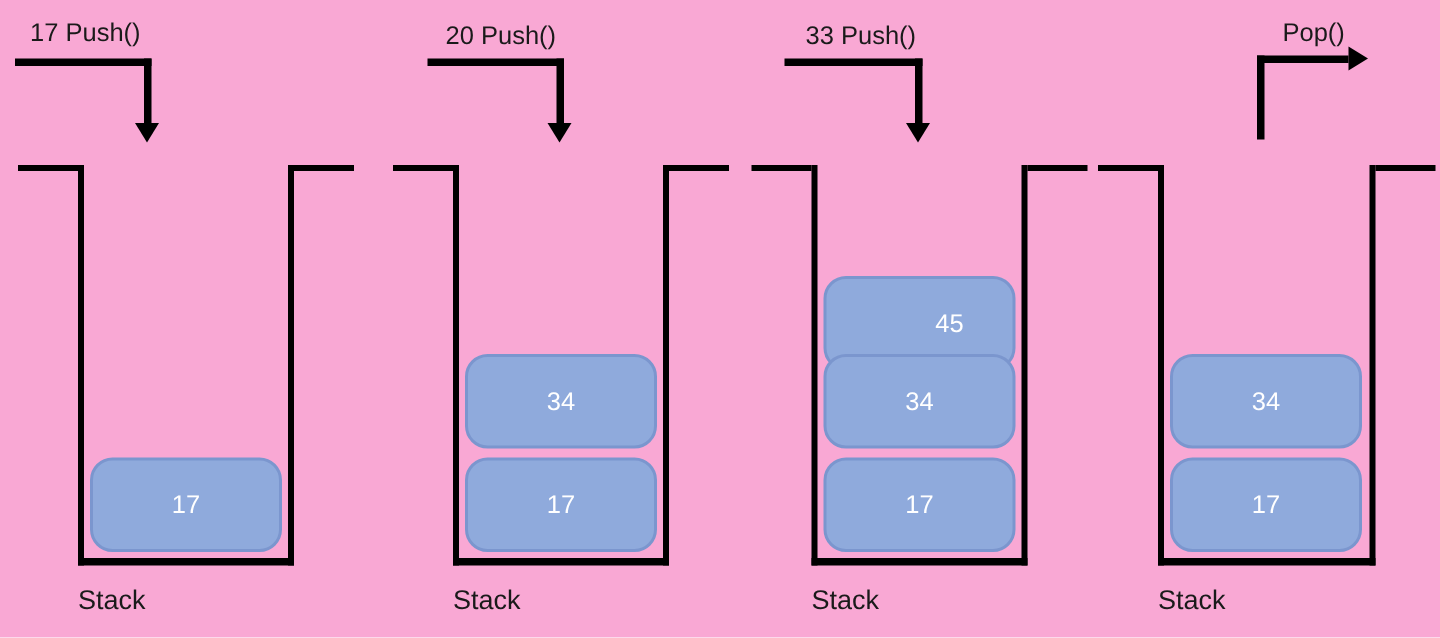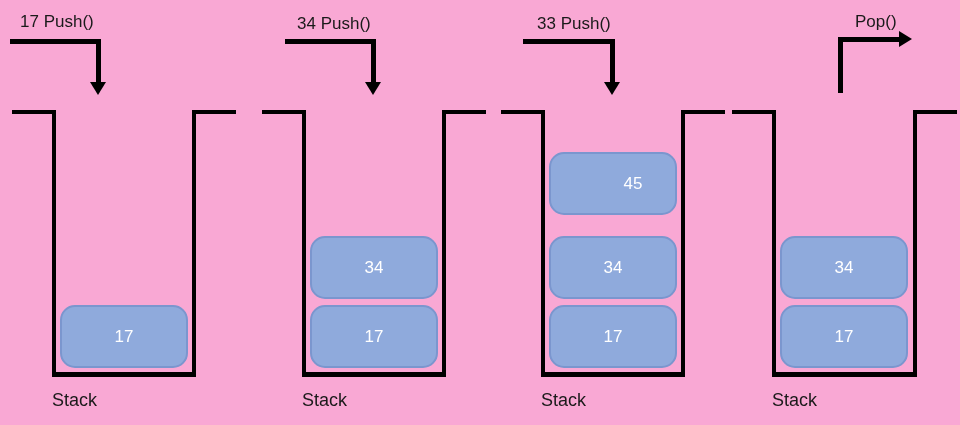--- a/index.html
+++ b/index.html
@@ -94,21 +94,21 @@
     <div class="lip" style="left:12px;"></div>
     <div class="lip" style="left:196px;"></div>
     <div class="u-box" style="left:52px; width:144px;"></div>
 
     <div class="item" style="left:60px; top:305px;">17</div>
 
     <div class="stack-label" style="left:52px; width:144px;">Stack</div>
   </div>
 
   <div>
-    <div class="op-label" style="left:297px; top:14px;">34 Push()</div>
+    <div class="op-label" style="left:297px; top:14px;">20 Push()</div>
 
     <div>
       <div class="hline" style="left:285px; top:39px; width:91px; height:5px;"></div>
       <div class="vline" style="left:371px; top:39px; width:5px; height:44px;"></div>
       <div class="arrowhead-down" style="left:365px; top:82px;"></div>
     </div>
 
     <div class="lip" style="left:262px;"></div>
     <div class="lip" style="left:446px;"></div>
     <div class="u-box" style="left:302px; width:144px;"></div>
@@ -125,21 +125,21 @@
     <div>
       <div class="hline" style="left:523px; top:39px; width:92px; height:5px;"></div>
       <div class="vline" style="left:610px; top:39px; width:5px; height:44px;"></div>
       <div class="arrowhead-down" style="left:604px; top:82px;"></div>
     </div>
 
     <div class="lip" style="left:501px;"></div>
     <div class="lip" style="left:685px;"></div>
     <div class="u-box" style="left:541px; width:144px;"></div>
 
-    <div class="item" style="left:549px; top:152px;padding-left:40px;">45</div>
+    <div class="item" style="left:549px; top:184px;padding-left:40px;">45</div>
     <div class="item" style="left:549px; top:236px;">34</div>
     <div class="item" style="left:549px; top:305px;">17</div>
 
     <div class="stack-label" style="left:541px; width:144px;">Stack</div>
   </div>
 
   <div>
     <div class="op-label" style="left:855px; top:12px;">Pop()</div>
 
     <div>

